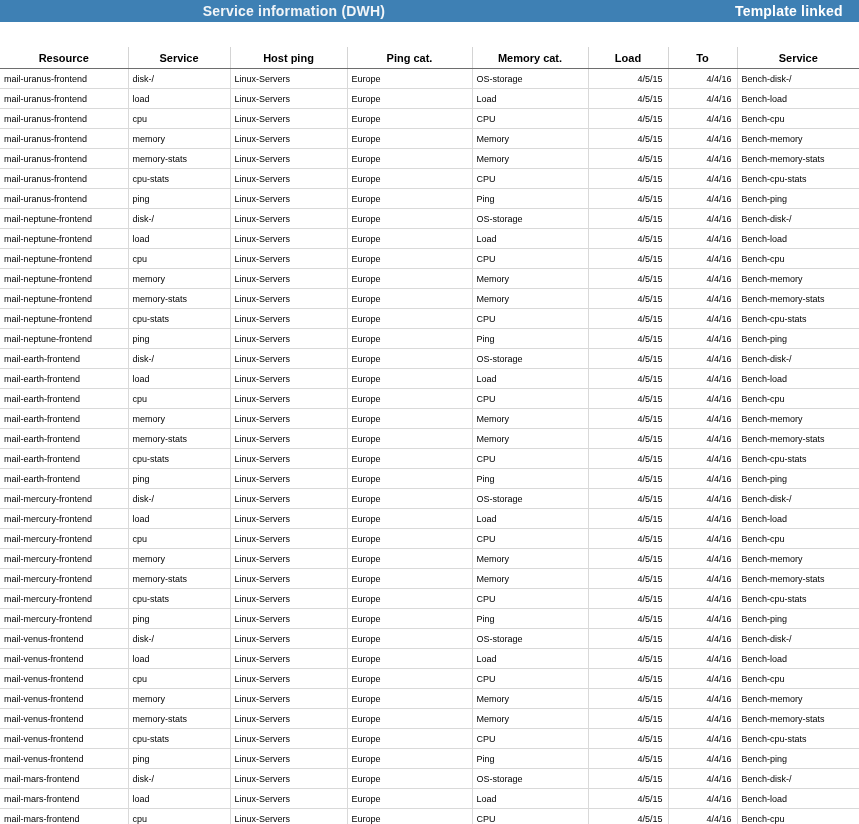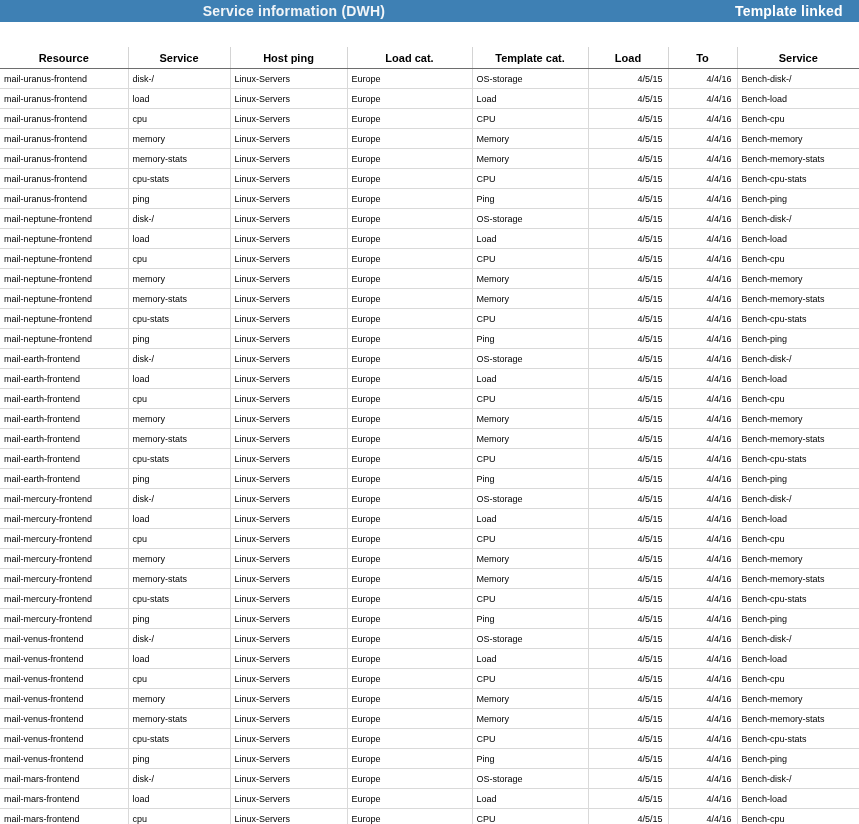--- a/index.html
+++ b/index.html
@@ -113,22 +113,22 @@
       <col class="c-service_cat">
       <col class="c-from">
       <col class="c-to">
       <col class="c-template">
     </colgroup>
     <thead>
       <tr id="header-row">
           <th class="col-resource">Resource</th>
           <th class="col-service">Service</th>
           <th class="col-host_group">Host ping</th>
-          <th class="col-host_cat">Load cat.</th>
-          <th class="col-service_cat">Template cat.</th>
+          <th class="col-host_cat">Ping cat.</th>
+          <th class="col-service_cat">Memory cat.</th>
           <th class="col-from">Load</th>
           <th class="col-to">To</th>
           <th class="col-template">Service</th>
         </tr>
     </thead>
     <tbody id="table-body">
         <tr>
           <td class="col-resource">mail-uranus-frontend</td>
           <td class="col-service">disk-/</td>
           <td class="col-host_group">Linux-Servers</td>

